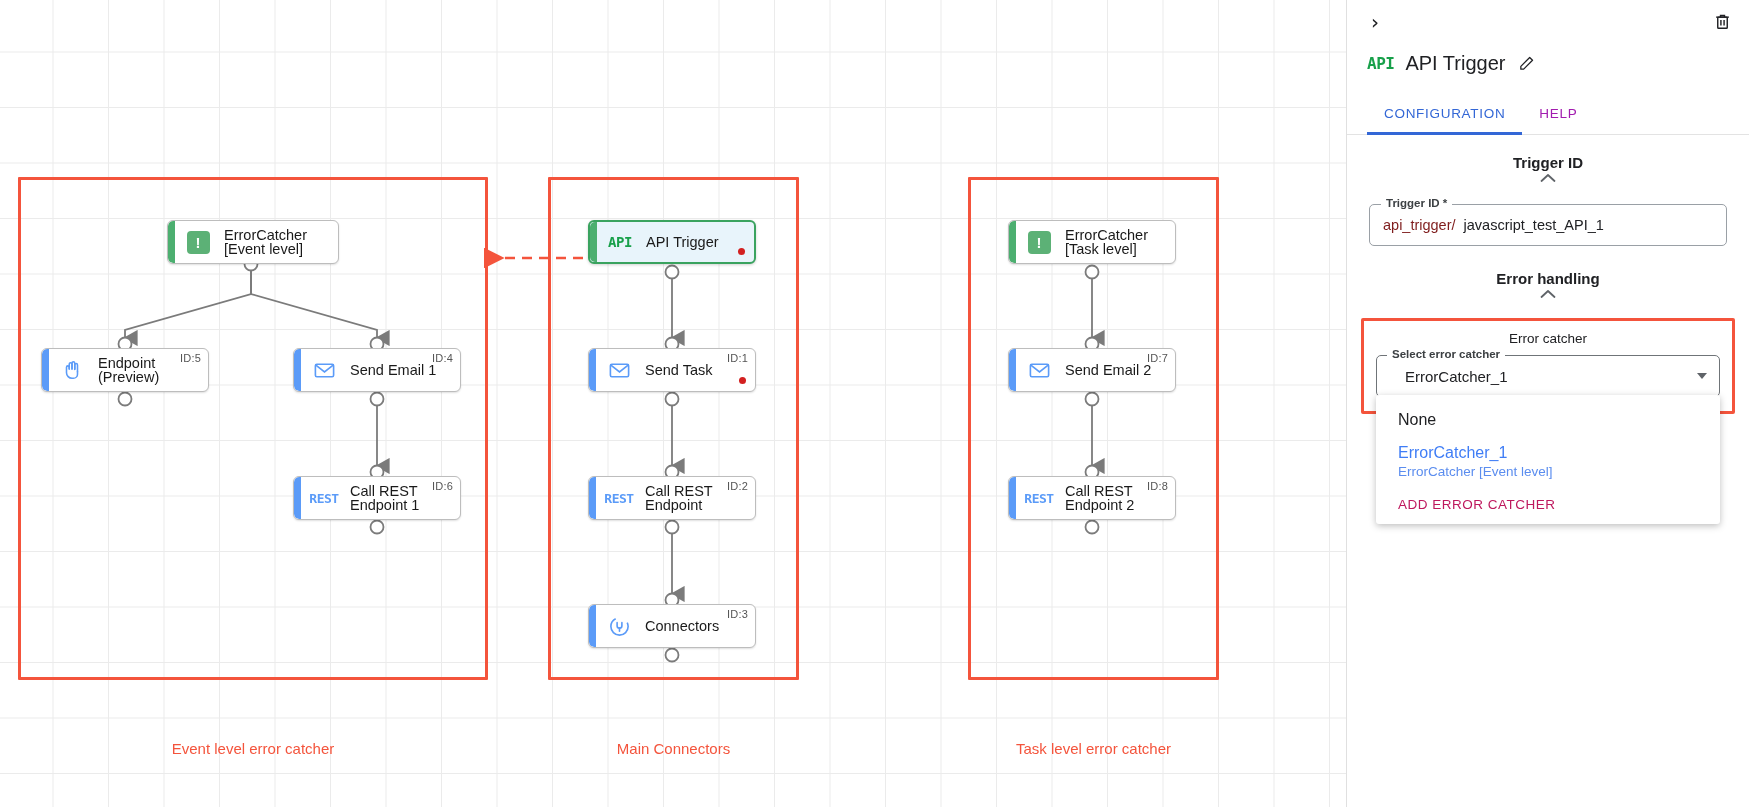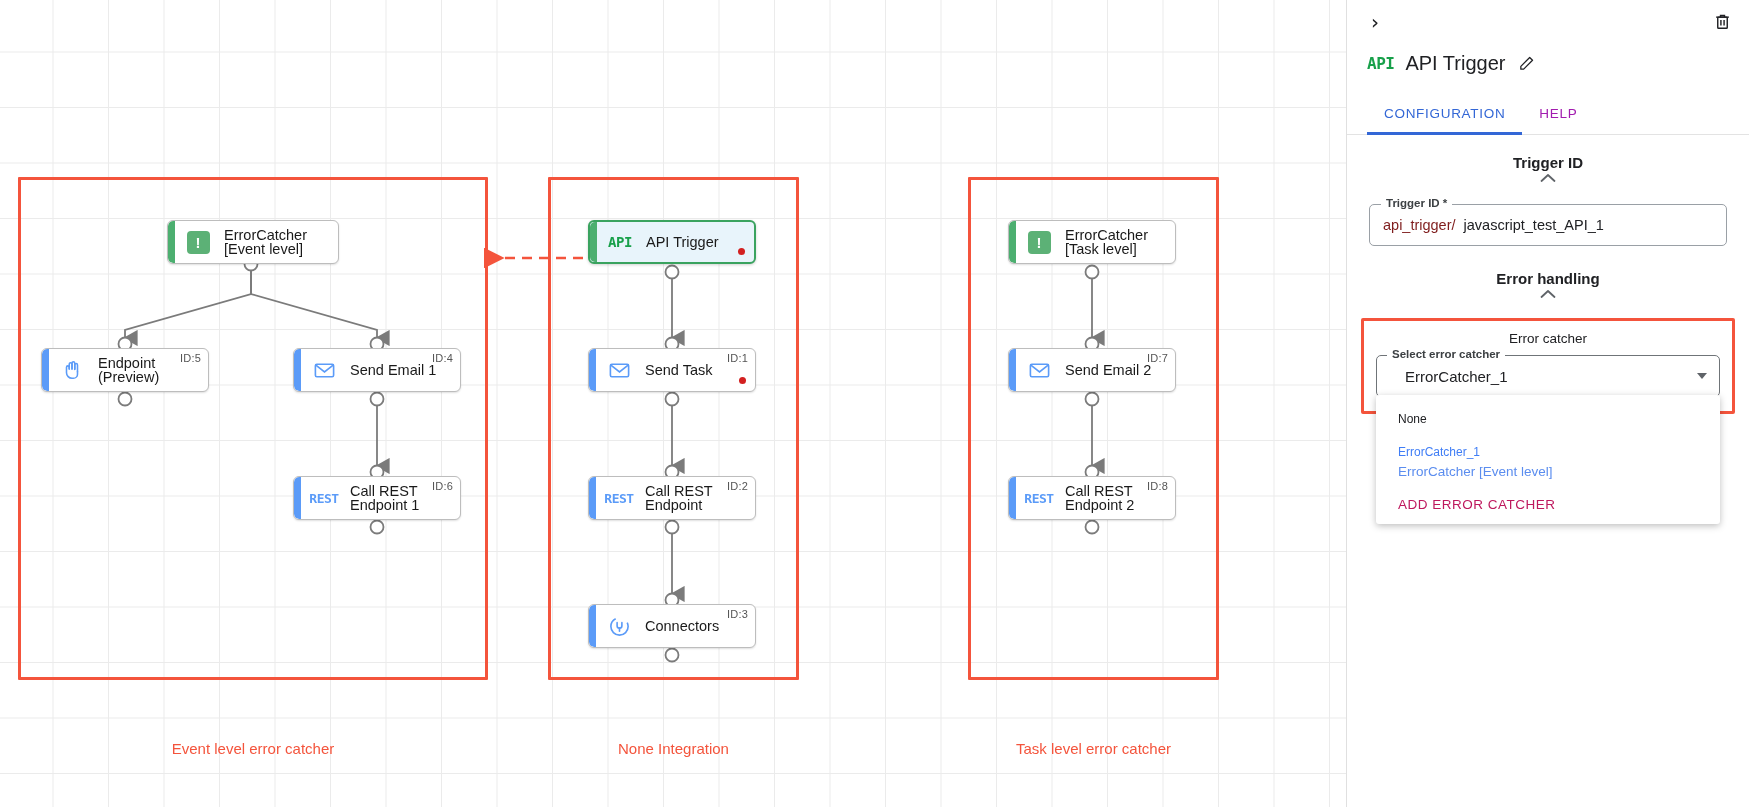--- a/index.html
+++ b/index.html
@@ -228,21 +228,21 @@
     position: absolute;
     left: 12px; right: 12px;
     top: 74px;
     background: #ffffff;
     box-shadow: 0 2px 7px rgba(0,0,0,0.26);
     border-radius: 3px;
     padding: 8px 0 10px 0;
     z-index: 20;
   }
   .dd-item { padding: 7px 22px; cursor: pointer; }
-  .dd-item .l1 { font-size: 12px; color: #202124; line-height: 19px; }
+  .dd-item .l1 { font-size: 16px; color: #202124; line-height: 19px; }
   .dd-item .l2 { font-size: 13.5px; color: #3c4043; line-height: 19px; }
   .dd-item.selected .l1 { color: #3f7df6; }
   .dd-item.selected .l2 { color: #5b8def; }
   .dd-item.bold .l1 { font-weight: bold; }
   .dd-action {
     padding: 9px 22px 2px 22px;
     font-size: 13.5px; letter-spacing: .5px;
     color: #be185d; cursor: pointer;
   }
 </style>
@@ -251,21 +251,21 @@
 
 <div id="app">
 
   <div id="canvas">
 
     <div class="group-frame" style="left:18px; top:177px; width:470px; height:503px;"></div>
     <div class="group-frame" style="left:548px; top:177px; width:251px; height:503px;"></div>
     <div class="group-frame" style="left:968px; top:177px; width:251px; height:503px;"></div>
 
     <div class="group-label" style="left:18px; top:740px; width:470px;">Event level error catcher</div>
-    <div class="group-label" style="left:548px; top:740px; width:251px;">None Integration</div>
+    <div class="group-label" style="left:548px; top:740px; width:251px;">Main Connectors</div>
     <div class="group-label" style="left:968px; top:740px; width:251px;">Task level error catcher</div>
 
     <svg id="wires" viewBox="0 0 1346 807">
       <defs>
         <marker id="arr" markerWidth="9" markerHeight="9" refX="4.5" refY="7" orient="auto">
           <path d="M0,0 L9,0 L4.5,8 Z" fill="#7b7b7b"></path>
         </marker>
         <marker id="arrRed" markerWidth="8" markerHeight="8" refX="6" refY="4" orient="auto">
           <path d="M8,0 L8,8 L0,4 Z" fill="#f4543c"></path>
         </marker>

